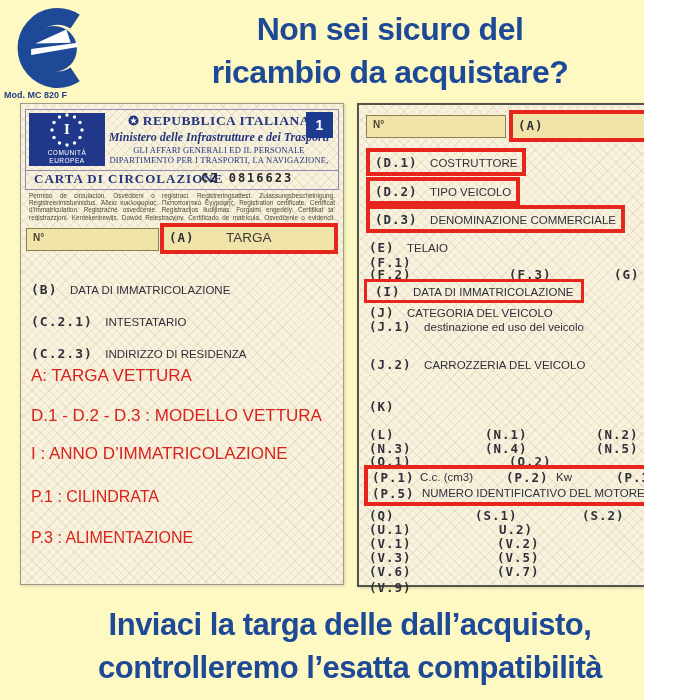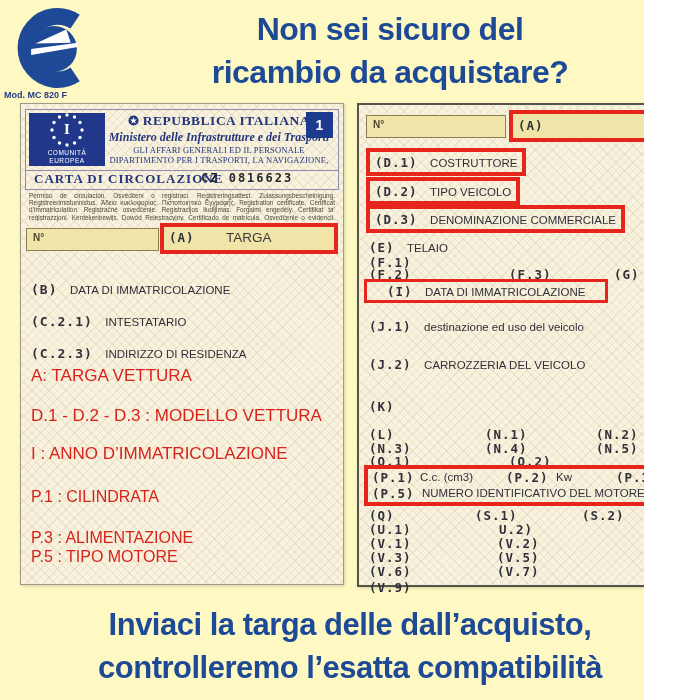--- a/index.html
+++ b/index.html
@@ -158,21 +158,20 @@
     <div class="frow" style="top:240px">
       <span class="code">(C.2.3)</span>
       <span class="lbl2">INDIRIZZO DI RESIDENZA</span>
     </div>
 
     <div class="ann" style="top:262px">A: TARGA VETTURA</div>
     <div class="ann" style="top:302px">D.1 - D.2 - D.3 : MODELLO VETTURA</div>
     <div class="ann" style="top:340px">I : ANNO D’IMMATRICOLAZIONE</div>
     <div class="ann ann-sm" style="top:384px">P.1 : CILINDRATA</div>
     <div class="ann ann-sm" style="top:425px">P.3 : ALIMENTAZIONE</div>
-    <div class="ann ann-sm" style="top:444px">P.5 :  TIPO MOTORE</div>
   </div>
 
   <div class="doc2 paper">
 
     <div class="ybox" style="position:absolute;left:7px;top:10px;width:140px;height:23px">
       <span class="nlabel">N°</span>
     </div>
     <div class="ybox redbox" style="position:absolute;left:150px;top:5px;width:178px;height:32px">
       <span class="code" style="position:absolute;left:5px;top:4px">(A)</span>
       <span style="position:absolute;right:24px;top:0;width:4px;height:24px;background:#fdfbf2"></span>
@@ -198,25 +197,29 @@
     </div>
     <div class="line" style="top:148px;left:10px">
       <span class="code">(F.1)</span>
     </div>
     <div class="line" style="top:162px">
       <span class="code abs" style="left:10px">(F.2)</span>
       <span class="code abs" style="left:150px">(F.3)</span>
       <span class="code abs" style="left:255px">(G)</span>
     </div>
 
-    <div class="dbox" style="left:5px;top:174px;border-width:3px;padding:0 20px">
+    <div class="dbox" style="left:5px;top:174px;border-width:3px;padding:0 8px">
       <span class="code">(I)</span>
       <span class="lbl2">DATA DI IMMATRICOLAZIONE</span>
     </div>
 
+    <div class="line" style="top:198px;left:10px">
+      <span class="code">(J)</span>
+      <span class="lbl2">CATEGORIA DEL VEICOLO</span>
+    </div>
     <div class="line" style="top:212px;left:10px">
       <span class="code">(J.1)</span>
       <span class="lbl2">destinazione ed uso del veicolo</span>
     </div>
     <div class="line" style="top:250px;left:10px">
       <span class="code">(J.2)</span>
       <span class="lbl2">CARROZZERIA DEL VEICOLO</span>
     </div>
     <div class="line" style="top:292px;left:10px">
       <span class="code">(K)</span>

